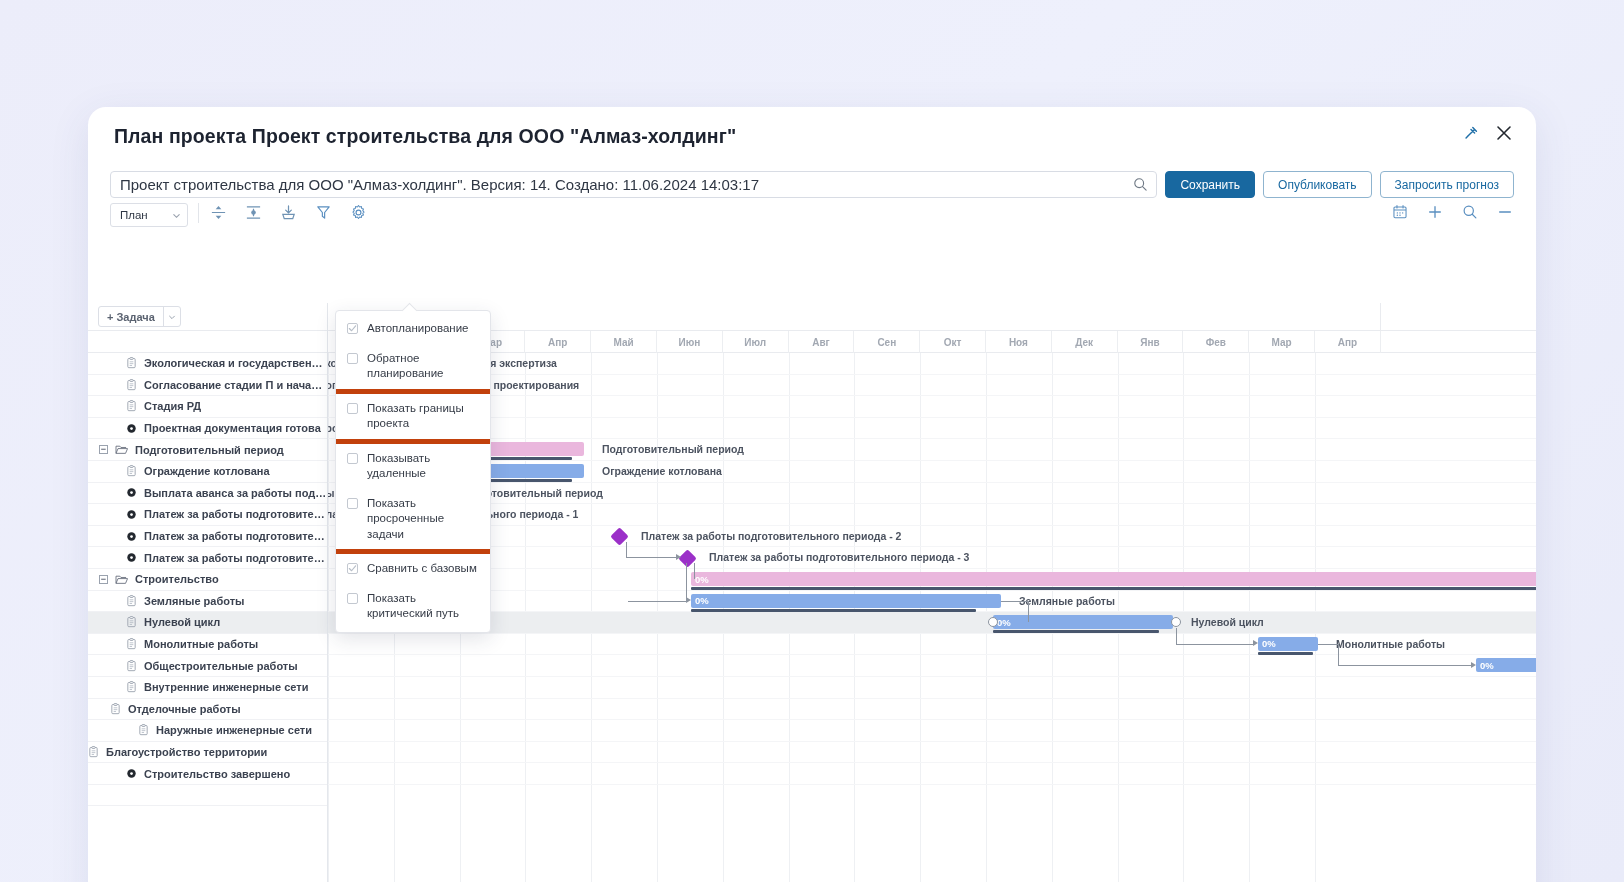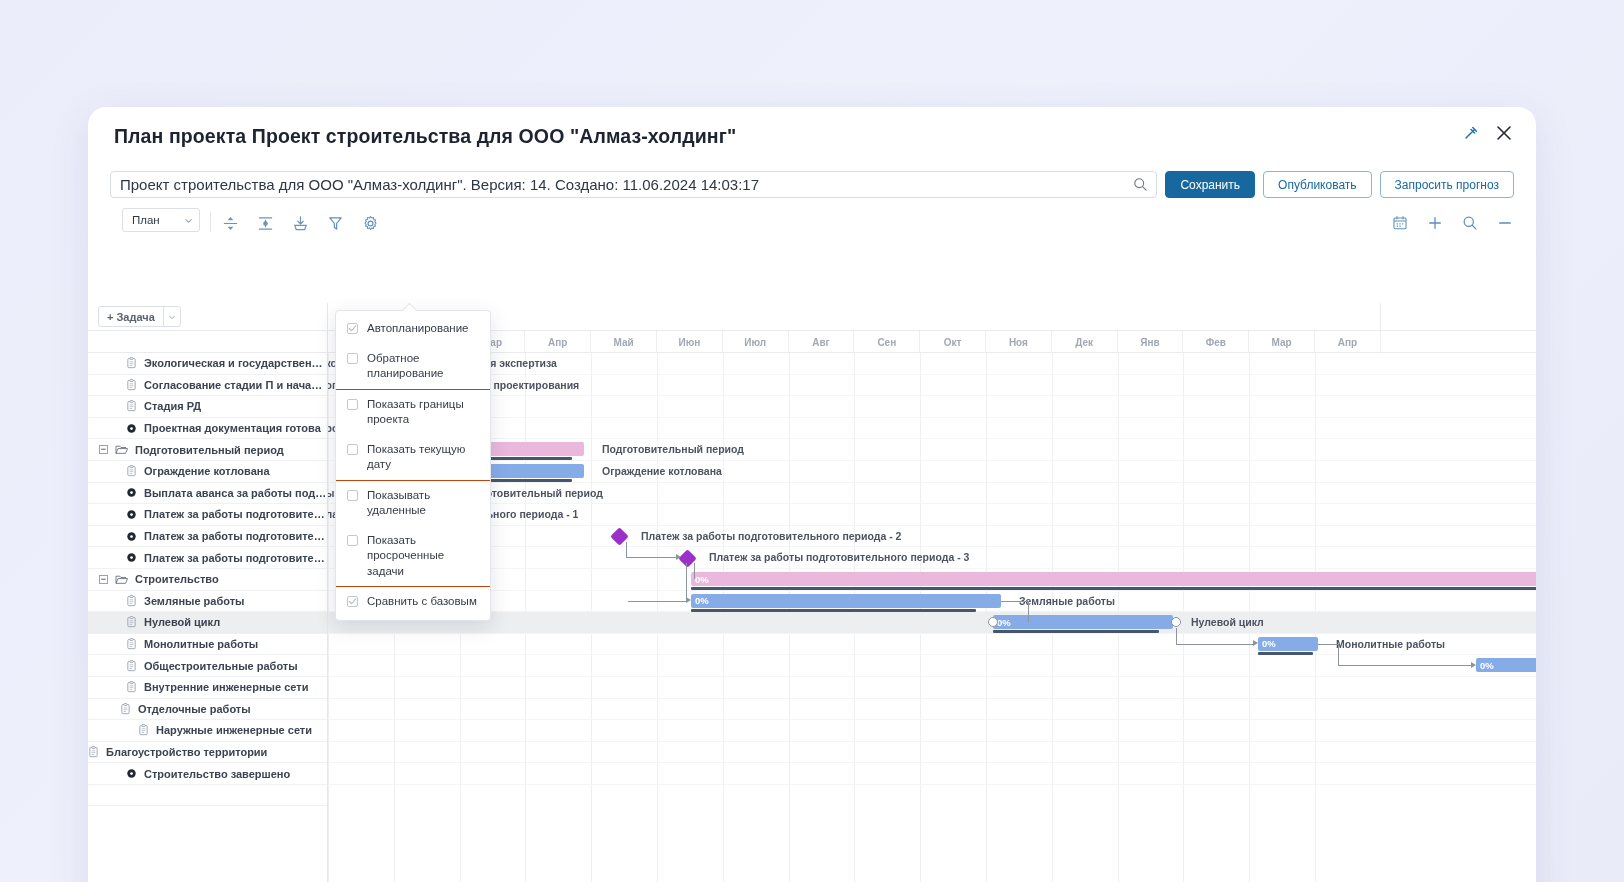--- a/index.html
+++ b/index.html
@@ -69,22 +69,22 @@
     border-radius: 4px;
     font-size: 12px;
     display: flex; align-items: center; justify-content: center;
     cursor: pointer; white-space: nowrap;
   }
   .btn-primary { background: #1868a0; color: #fff; border: 1px solid #1868a0; font-weight: normal; }
   .btn-outline { background: #fff; color: #1868a0; border: 1px solid #8fb4cf; }
 
   
   .toolbar {
-    display: flex; align-items: flex-end;
-    padding: 5px 22px 0 34px;
+    display: flex; align-items: flex-start;
+    padding: 5px 22px 0 22px;
     height: 34px;
     position: relative;
   }
   .tb-select {
     height: 24px; min-width: 78px;
     border: 1px solid #dcdfe6; border-radius: 3px;
     display: flex; align-items: center; justify-content: space-between;
     padding: 0 6px 0 9px; font-size: 11.5px; color: #2f3744;
     cursor: pointer; background:#fff;
   }
@@ -211,21 +211,21 @@
     width: 11px; height: 11px; background: #fff;
     border-left: 1px solid #e3e5ea; border-top: 1px solid #e3e5ea;
     transform: rotate(45deg);
   }
   .dd-item {
     display: flex; align-items: flex-start; gap: 9px;
     padding: 7px 10px 7px 11px;
     font-size: 11.5px; color: #353b46; line-height: 1.35;
     cursor: pointer;
   }
-  .dd-item.sep { border-top: 1px solid #c2410c; }
+  .dd-item.sep { border-top: 5px solid #c2410c; }
   .cbx {
     width: 11px; height: 11px; flex: none;
     border: 1px solid #c3c8d0; border-radius: 2px;
     margin-top: 2px; background: #fff;
     display: flex; align-items: center; justify-content: center;
   }
   .cbx svg { display: block; }
 </style>
 </head>
 <body>
@@ -500,21 +500,21 @@
           <div class="trow" style="padding-left: 38px;">
             <span class="tico">
               <svg width="11" height="12" viewBox="0 0 12 13">
                 <rect x="2" y="1.6" width="8" height="10" rx="1.1" stroke="#9aa2ae" stroke-width="1" fill="none"></rect>
                 <rect x="4.2" y="0.6" width="3.6" height="2" rx=".7" stroke="#9aa2ae" stroke-width="1" fill="#fff"></rect>
                 <path d="M4 5.2 H8 M4 7.2 H8 M4 9.2 H6.6" stroke="#b3bac4" stroke-width=".9"></path>
               </svg>
             </span>
             <span class="tlabel">Внутренние инженерные сети</span>
           </div>
-          <div class="trow" style="padding-left: 32px;">
+          <div class="trow" style="padding-left: 22px;">
             <span class="tico">
               <svg width="11" height="12" viewBox="0 0 12 13">
                 <rect x="2" y="1.6" width="8" height="10" rx="1.1" stroke="#9aa2ae" stroke-width="1" fill="none"></rect>
                 <rect x="4.2" y="0.6" width="3.6" height="2" rx=".7" stroke="#9aa2ae" stroke-width="1" fill="#fff"></rect>
                 <path d="M4 5.2 H8 M4 7.2 H8 M4 9.2 H6.6" stroke="#b3bac4" stroke-width=".9"></path>
               </svg>
             </span>
             <span class="tlabel">Отделочные работы</span>
           </div>
           <div class="trow" style="padding-left: 50px;">
@@ -690,35 +690,35 @@
         <span>Автопланирование</span>
       </div>
       <div class="dd-item">
         <span class="cbx"></span>
         <span>Обратное планирование</span>
       </div>
       <div class="dd-item sep">
         <span class="cbx"></span>
         <span>Показать границы проекта</span>
       </div>
-      <div class="dd-item">
-        <span class="cbx"></span>
-        <span>Показать текущую дату</span>
-      </div>
       <div class="dd-item sep">
         <span class="cbx"></span>
         <span>Показывать удаленные</span>
       </div>
       <div class="dd-item">
         <span class="cbx"></span>
         <span>Показать просроченные задачи</span>
       </div>
       <div class="dd-item sep">
         <span class="cbx">
           <svg width="9" height="9" viewBox="0 0 10 10">
             <path d="M1.5 5 L4 7.5 L8.5 2" stroke="#b7bec8" stroke-width="1.3" fill="none" stroke-linecap="round" stroke-linejoin="round"></path>
           </svg>
         </span>
         <span>Сравнить с базовым</span>
       </div>
+      <div class="dd-item">
+        <span class="cbx"></span>
+        <span>Показать критический путь</span>
+      </div>
     </div>
 
 </div>
 
 </body></html>

